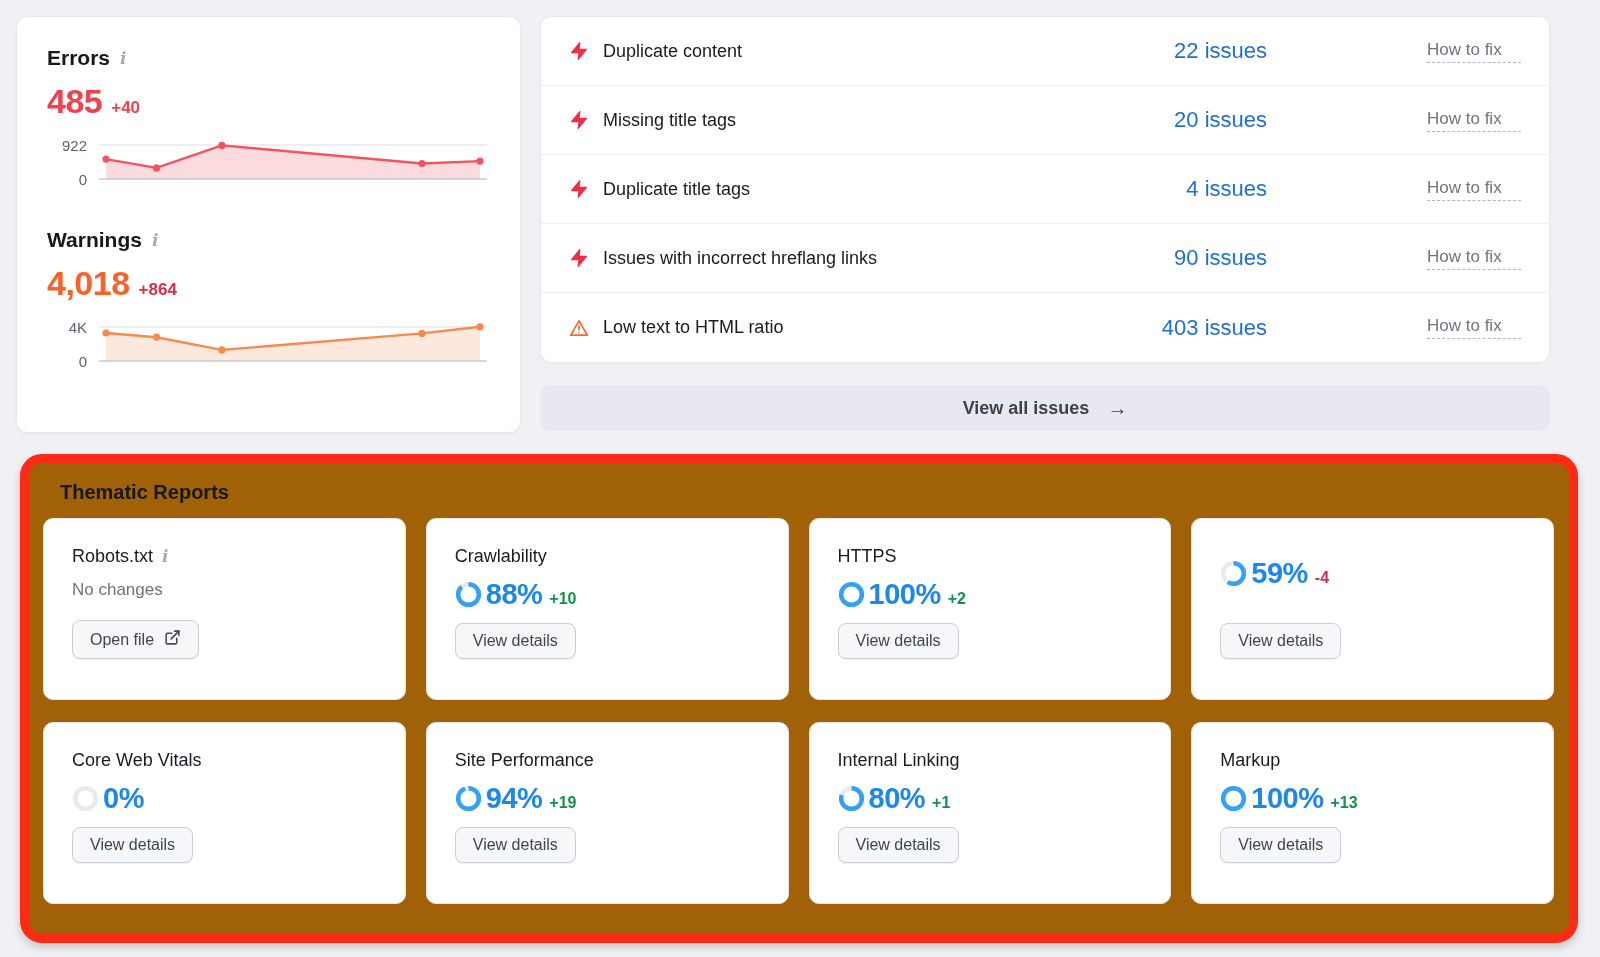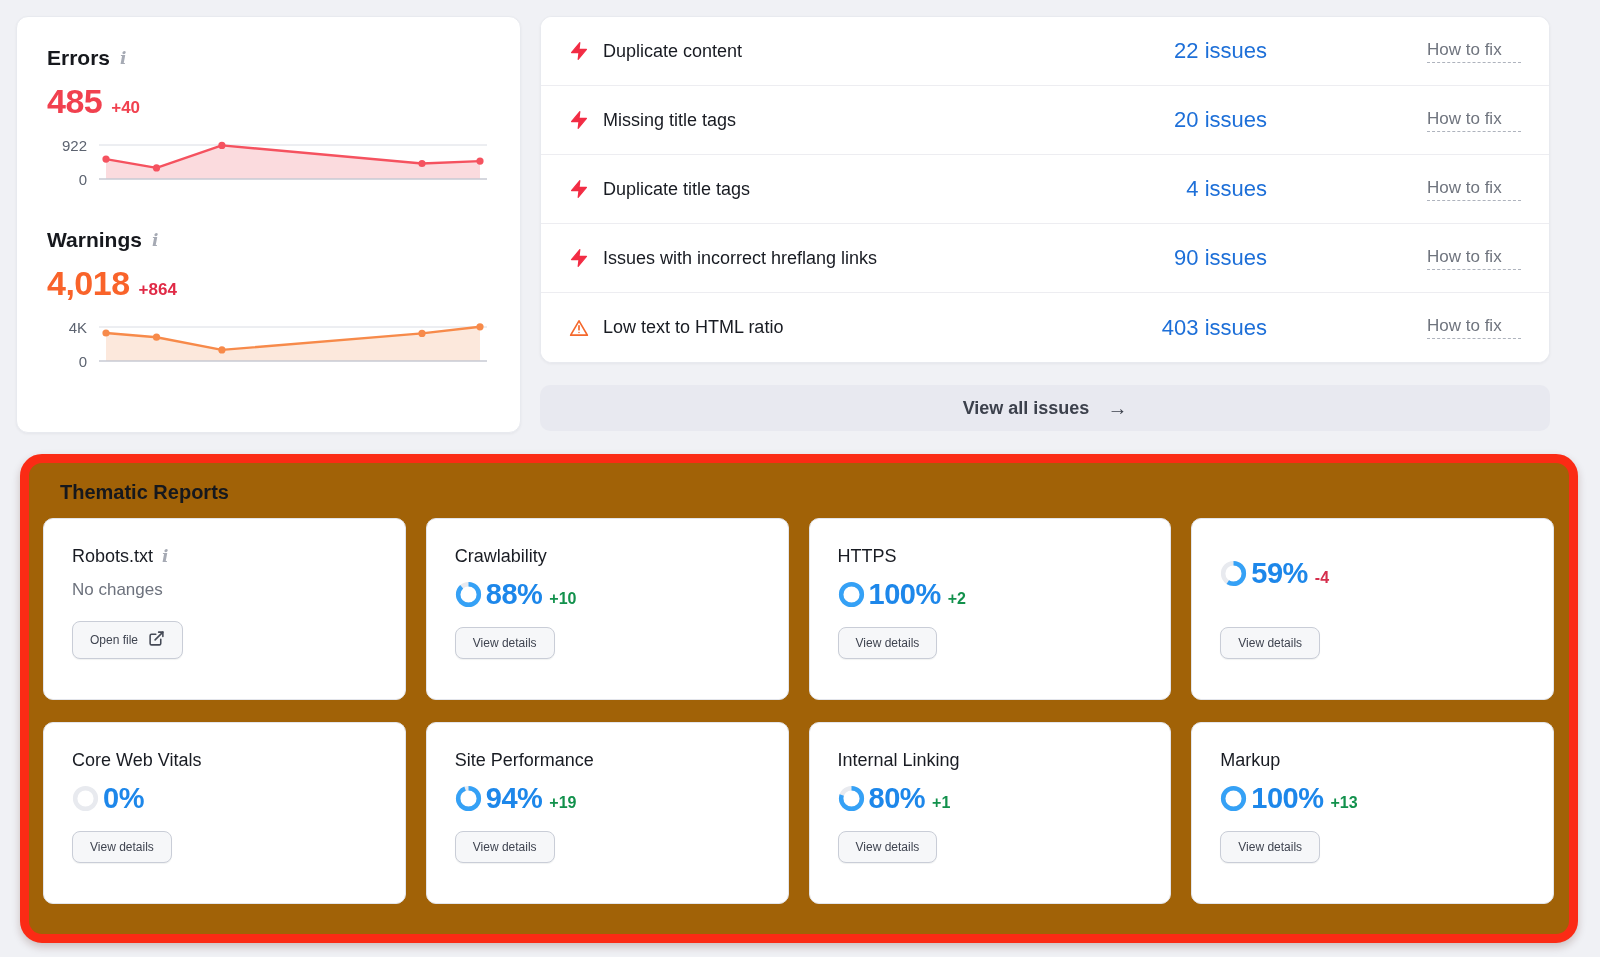--- a/index.html
+++ b/index.html
@@ -78,21 +78,21 @@
   .score-row { margin-top:11px; display:flex; align-items:center; gap:4px; }
   .donut { width:27px; height:27px; display:inline-flex; }
   .pct-wrap { display:flex; align-items:baseline; gap:7px; }
   .pct { font-size:29px; font-weight:800; letter-spacing:-0.5px; color:#1d87ea; }
   .t-delta { font-size:16px; font-weight:700; }
   .t-delta.up { color:#12914c; }
   .t-delta.down { color:#d52e4c; }
   .btn-row { margin-top:auto; }
   .card-btn {
     display:inline-flex; align-items:center; gap:10px;
-    font-family:inherit; font-size:12px; color:#3f4450;
+    font-family:inherit; font-size:16px; color:#3f4450;
     background:#f6f7f9; border:1px solid #c9cdd7; border-radius:8px;
     padding:8px 17px; cursor:pointer; box-shadow:0 1px 1px rgba(25,28,40,0.06);
   }
 </style>
 </head>
 <body>
 
 <section class="card summary-card">
   <div class="metric-block">
     <div class="metric-title">

